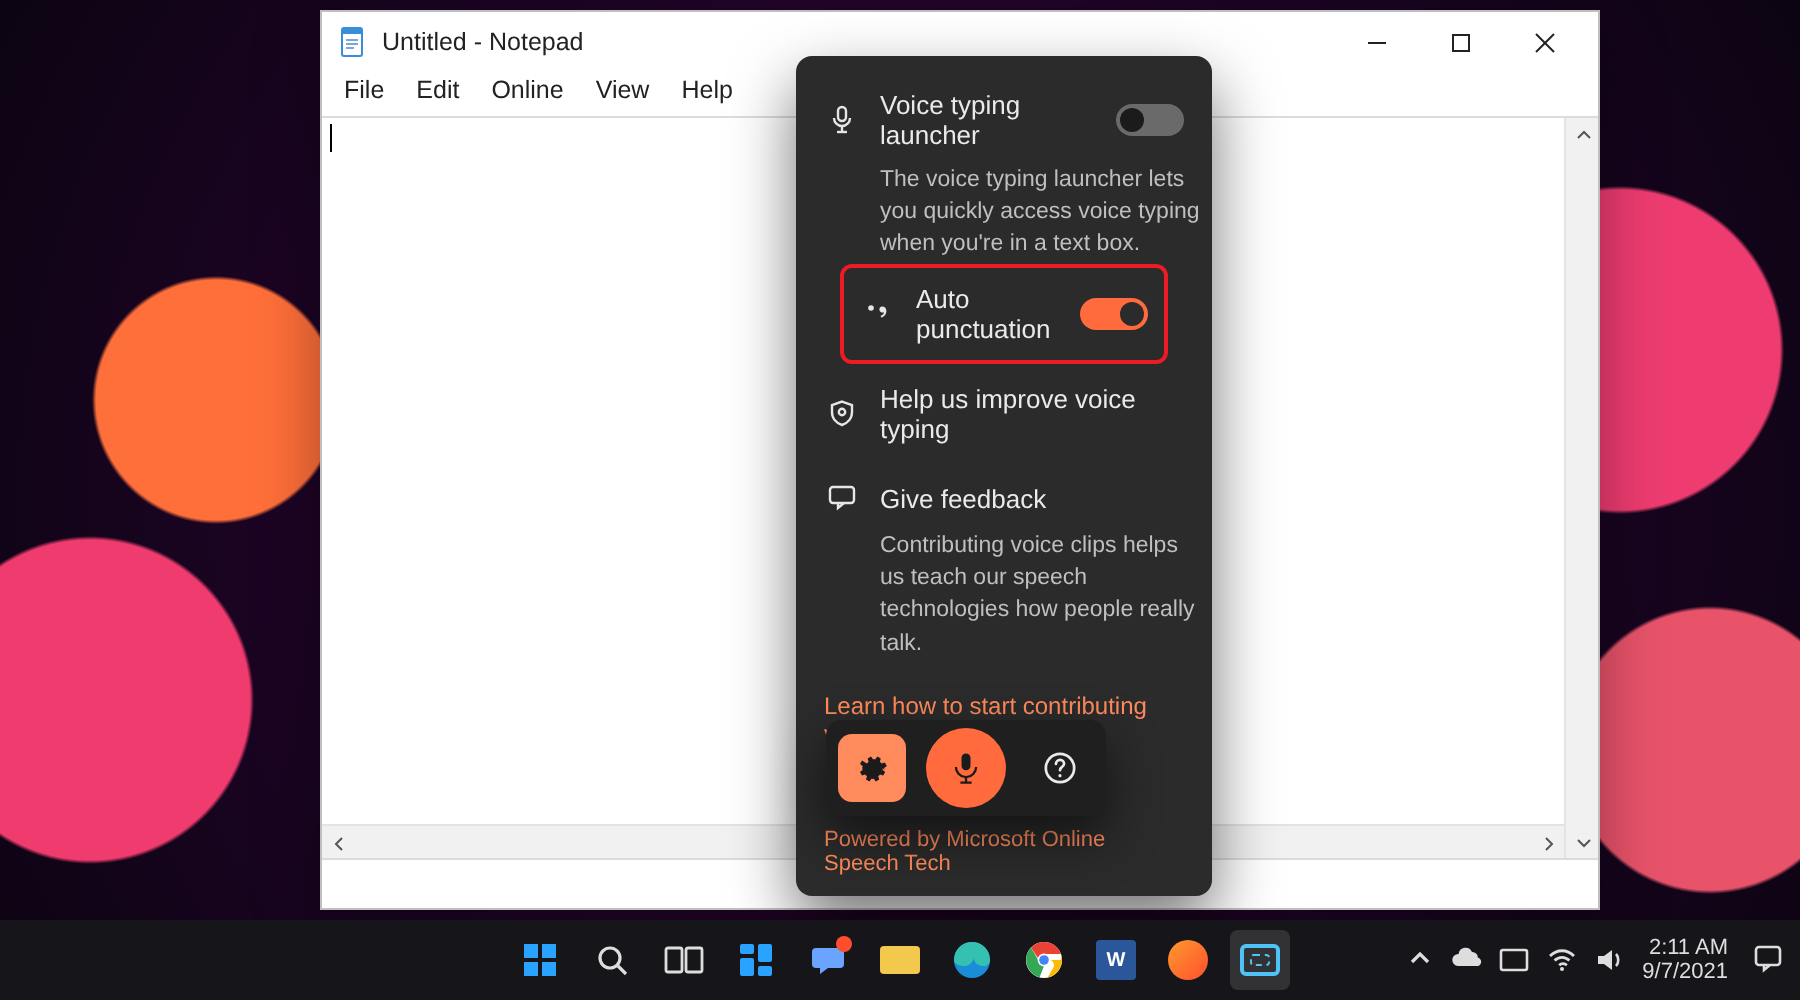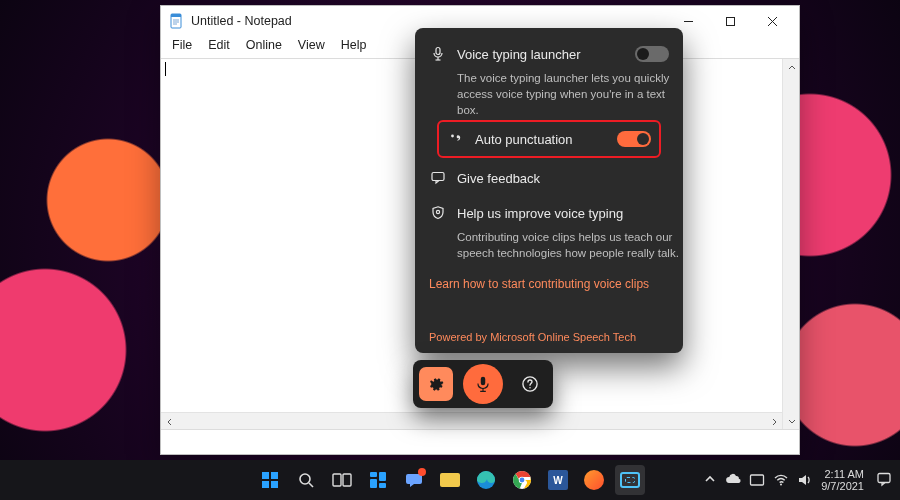--- a/index.html
+++ b/index.html
@@ -46,21 +46,21 @@
   .scrollbar-h { position:absolute; left:0; right:17px; bottom:0; height:17px; background:#f1f1f1; border-top:1px solid #e3e3e3; }
   .scrollbar-h .arrow { position:absolute; top:0; width:17px; height:17px; display:flex; align-items:center; justify-content:center; color:#555; }
   .scrollbar-h .left { left:0; } .scrollbar-h .right { right:0; }
 
   .statusbar { display:flex; height:22px; font-size:12px; color:#333; align-items:center; border-top:1px solid #e0e0e0; }
   .statusbar .cell { padding:0 10px; border-left:1px solid #e0e0e0; height:100%; display:flex; align-items:center; }
   .statusbar .spacer { flex:1; }
 
   
   .voice-panel {
-    position:absolute; left:415px; top:28px; width:268px;
+    position:absolute; left:398px; top:28px; width:208px;
     background:#2b2b2b; color:#eaeaea; border-radius:8px;
     box-shadow:0 14px 32px rgba(0,0,0,.55);
     padding:10px 0 8px 0;
   }
   .vp-row { display:flex; align-items:center; padding:7px 14px; gap:10px; }
   .vp-row.heading { font-size:13.5px; font-weight:500; }
   .vp-desc { font-size:11.5px; color:#bfbfbf; padding:0 2px 10px 42px; line-height:1.4; }
   .vp-sep-area { padding-bottom:2px; }
   .vp-icon { width:18px; height:18px; flex:0 0 18px; display:flex; align-items:center; justify-content:center; color:#e6e6e6; }
   .vp-label { flex:1; font-size:13px; }
@@ -210,38 +210,38 @@
             <circle cx="4.5" cy="5" r="1.4"></circle>
             <path d="M10 4.2c1.5 0 2.2 1 2.2 2.3 0 1.7-1.1 2.9-2.6 3.3l-.3-.9c1-.3 1.6-1 1.7-1.7-.2.1-.4.1-.6.1-1 0-1.7-.7-1.7-1.6 0-.9.6-1.5 1.3-1.5z"></path>
           </svg>
       </span>
       <span class="vp-label">Auto punctuation</span>
       <div class="toggle on">
           <div class="knob"></div>
         </div>
     </div>
 
+    <div class="vp-row heading" style="padding-top:10px;">
+      <span class="vp-icon">
+        <svg viewBox="0 0 16 16" width="16" height="16" fill="none" stroke="currentColor" stroke-width="1.2">
+            <path d="M8 1.8 L13 3.5 V7c0 3.3-2.2 5.6-5 6.5C5.2 12.6 3 10.3 3 7V3.5z"></path>
+            <circle cx="8" cy="7" r="1.6"></circle>
+          </svg>
+      </span>
+      <span class="vp-label">Help us improve voice typing</span>
+    </div>
+
     <div class="vp-row heading" style="margin-top:4px;">
       <span class="vp-icon">
         <svg viewBox="0 0 16 16" width="16" height="16" fill="none" stroke="currentColor" stroke-width="1.2">
             <rect x="2" y="2.5" width="12" height="8" rx="1.5"></rect>
             <path d="M6 10.5 L6 13 L9 10.5"></path>
           </svg>
       </span>
       <span class="vp-label">Give feedback</span>
-    </div>
-
-    <div class="vp-row heading" style="padding-top:10px;">
-      <span class="vp-icon">
-        <svg viewBox="0 0 16 16" width="16" height="16" fill="none" stroke="currentColor" stroke-width="1.2">
-            <path d="M8 1.8 L13 3.5 V7c0 3.3-2.2 5.6-5 6.5C5.2 12.6 3 10.3 3 7V3.5z"></path>
-            <circle cx="8" cy="7" r="1.6"></circle>
-          </svg>
-      </span>
-      <span class="vp-label">Help us improve voice typing</span>
     </div>
     <div class="vp-desc">Contributing voice clips helps us teach our speech technologies how people really talk.</div>
 
     <a class="vp-link">Learn how to start contributing voice clips</a>
     <div class="vp-foot">Powered by Microsoft Online Speech Tech</div>
   </div>
 
   <div class="voice-dock">
     <div class="dock-btn gear">
       <svg viewBox="0 0 16 16" width="16" height="16" fill="currentColor">

